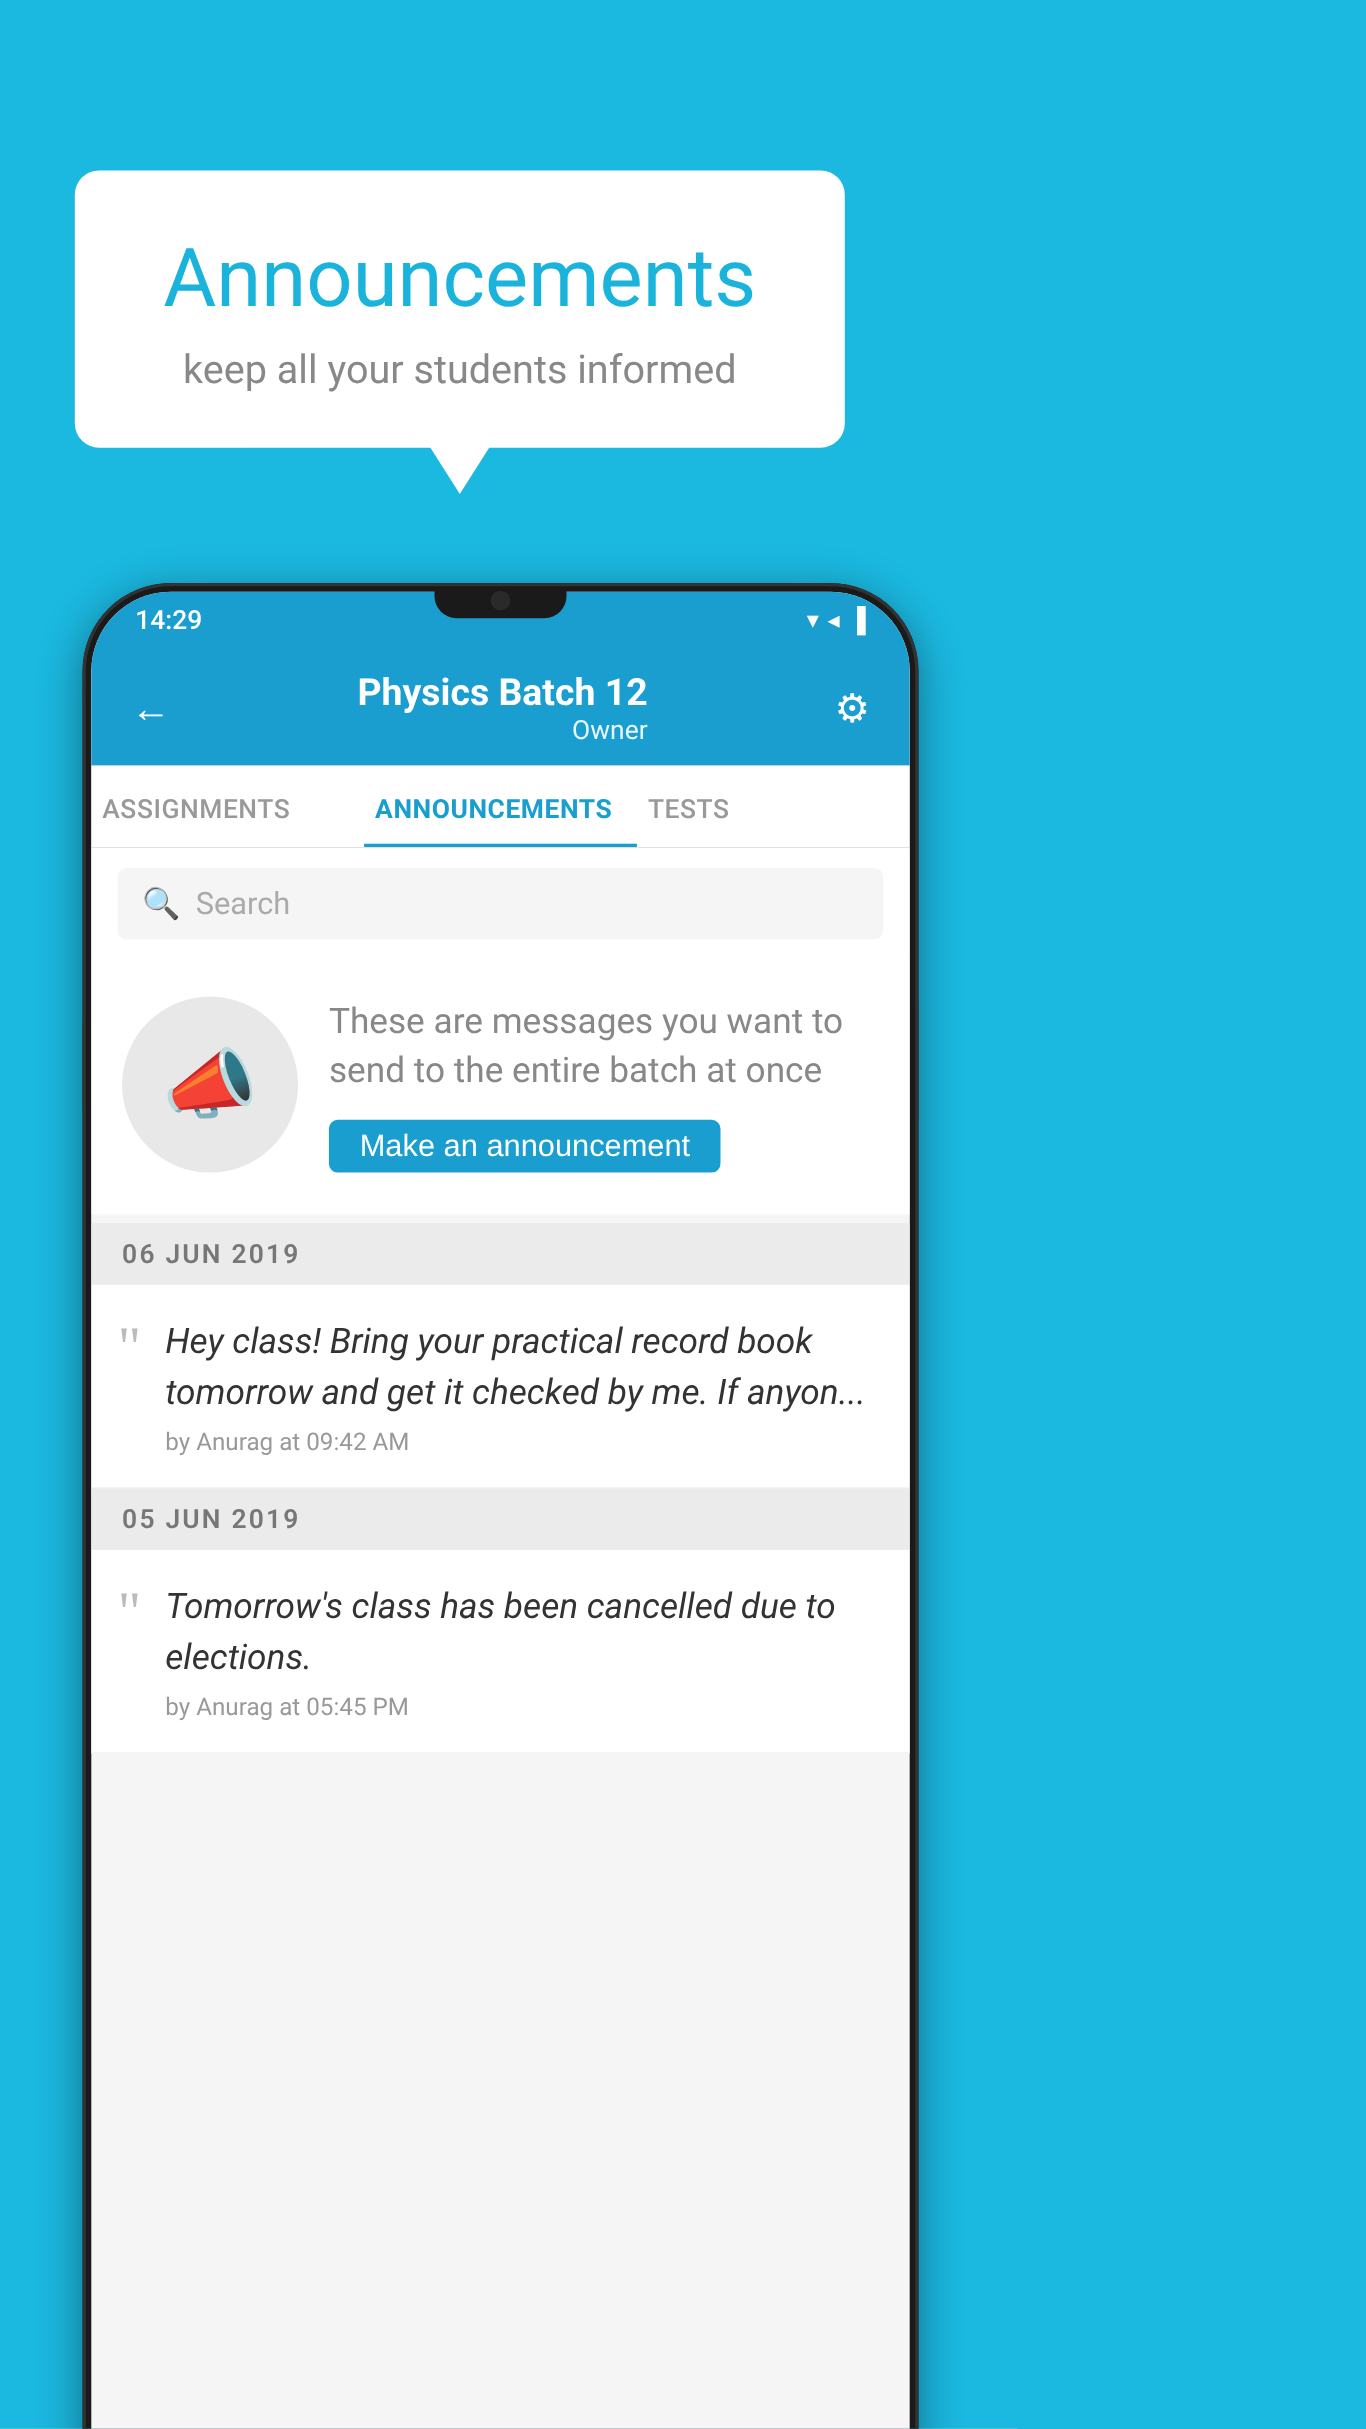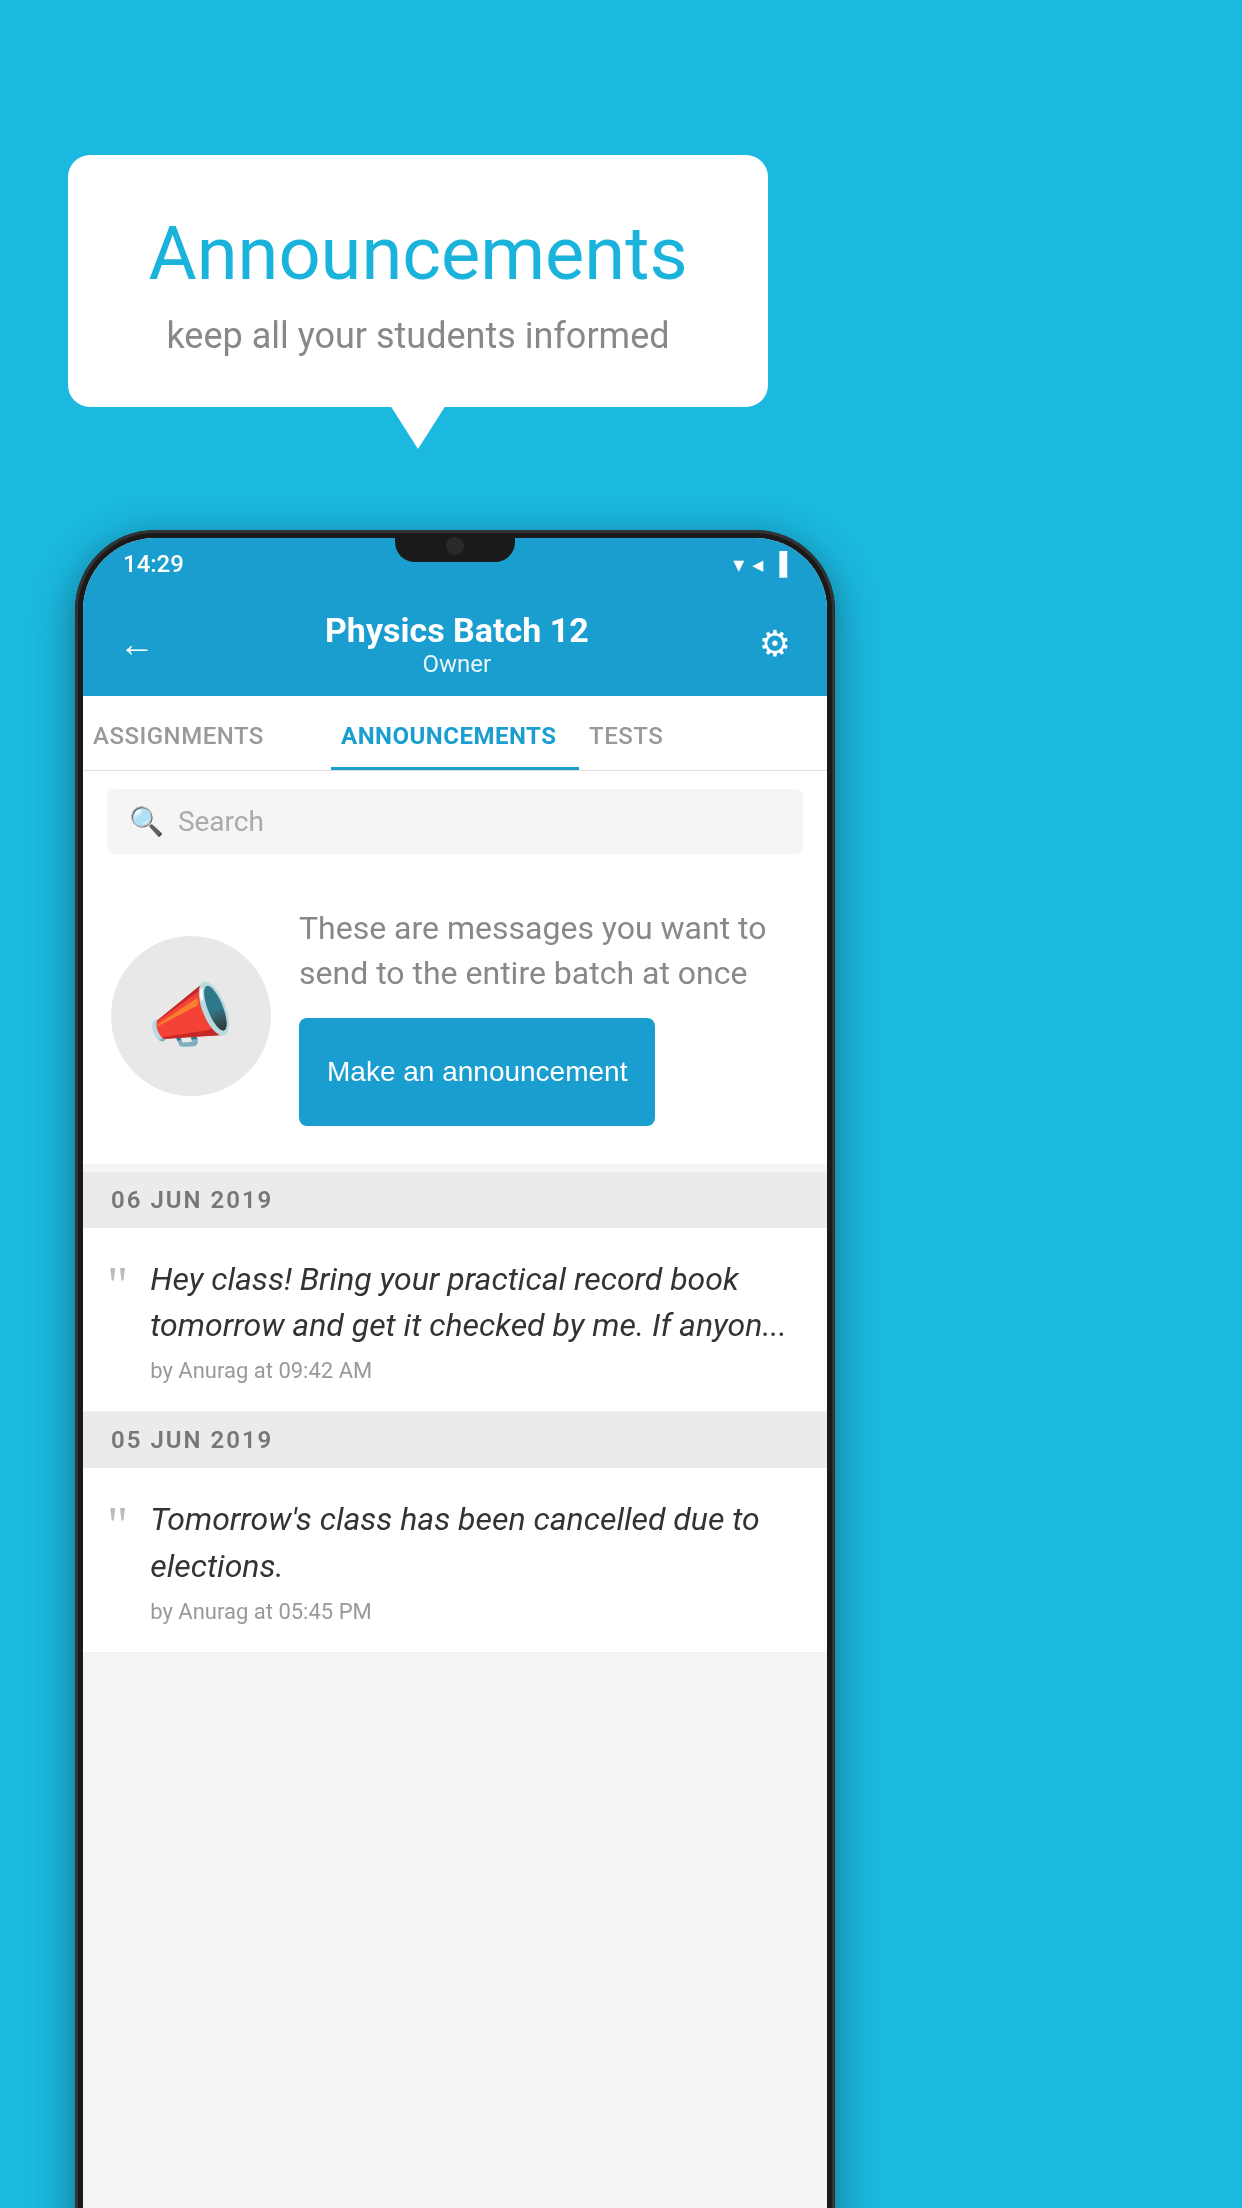--- a/index.html
+++ b/index.html
@@ -144,20 +144,21 @@
     }
     .header-title {
       color: white;
       font-size: 34px;
       font-weight: 700;
     }
     .header-subtitle {
       color: white;
       font-size: 24px;
       opacity: 0.9;
+      text-align: right;
     }
     .gear-icon {
       color: white;
       font-size: 36px;
     }
 
     
     .tabs {
       background: white;
       display: flex;
@@ -245,21 +246,21 @@
       font-size: 32px;
       color: #888;
       line-height: 1.4;
       margin-bottom: 22px;
     }
     .make-announcement-btn {
       background: #1a9ecf;
       color: white;
       border: none;
       border-radius: 8px;
-      padding: 38px 28px;
+      padding: 8px 28px;
       font-size: 28px;
       font-weight: 500;
       cursor: pointer;
       display: block;
     }
 
     
     .date-separator {
       background: #ebebeb;
       padding: 14px 28px;

